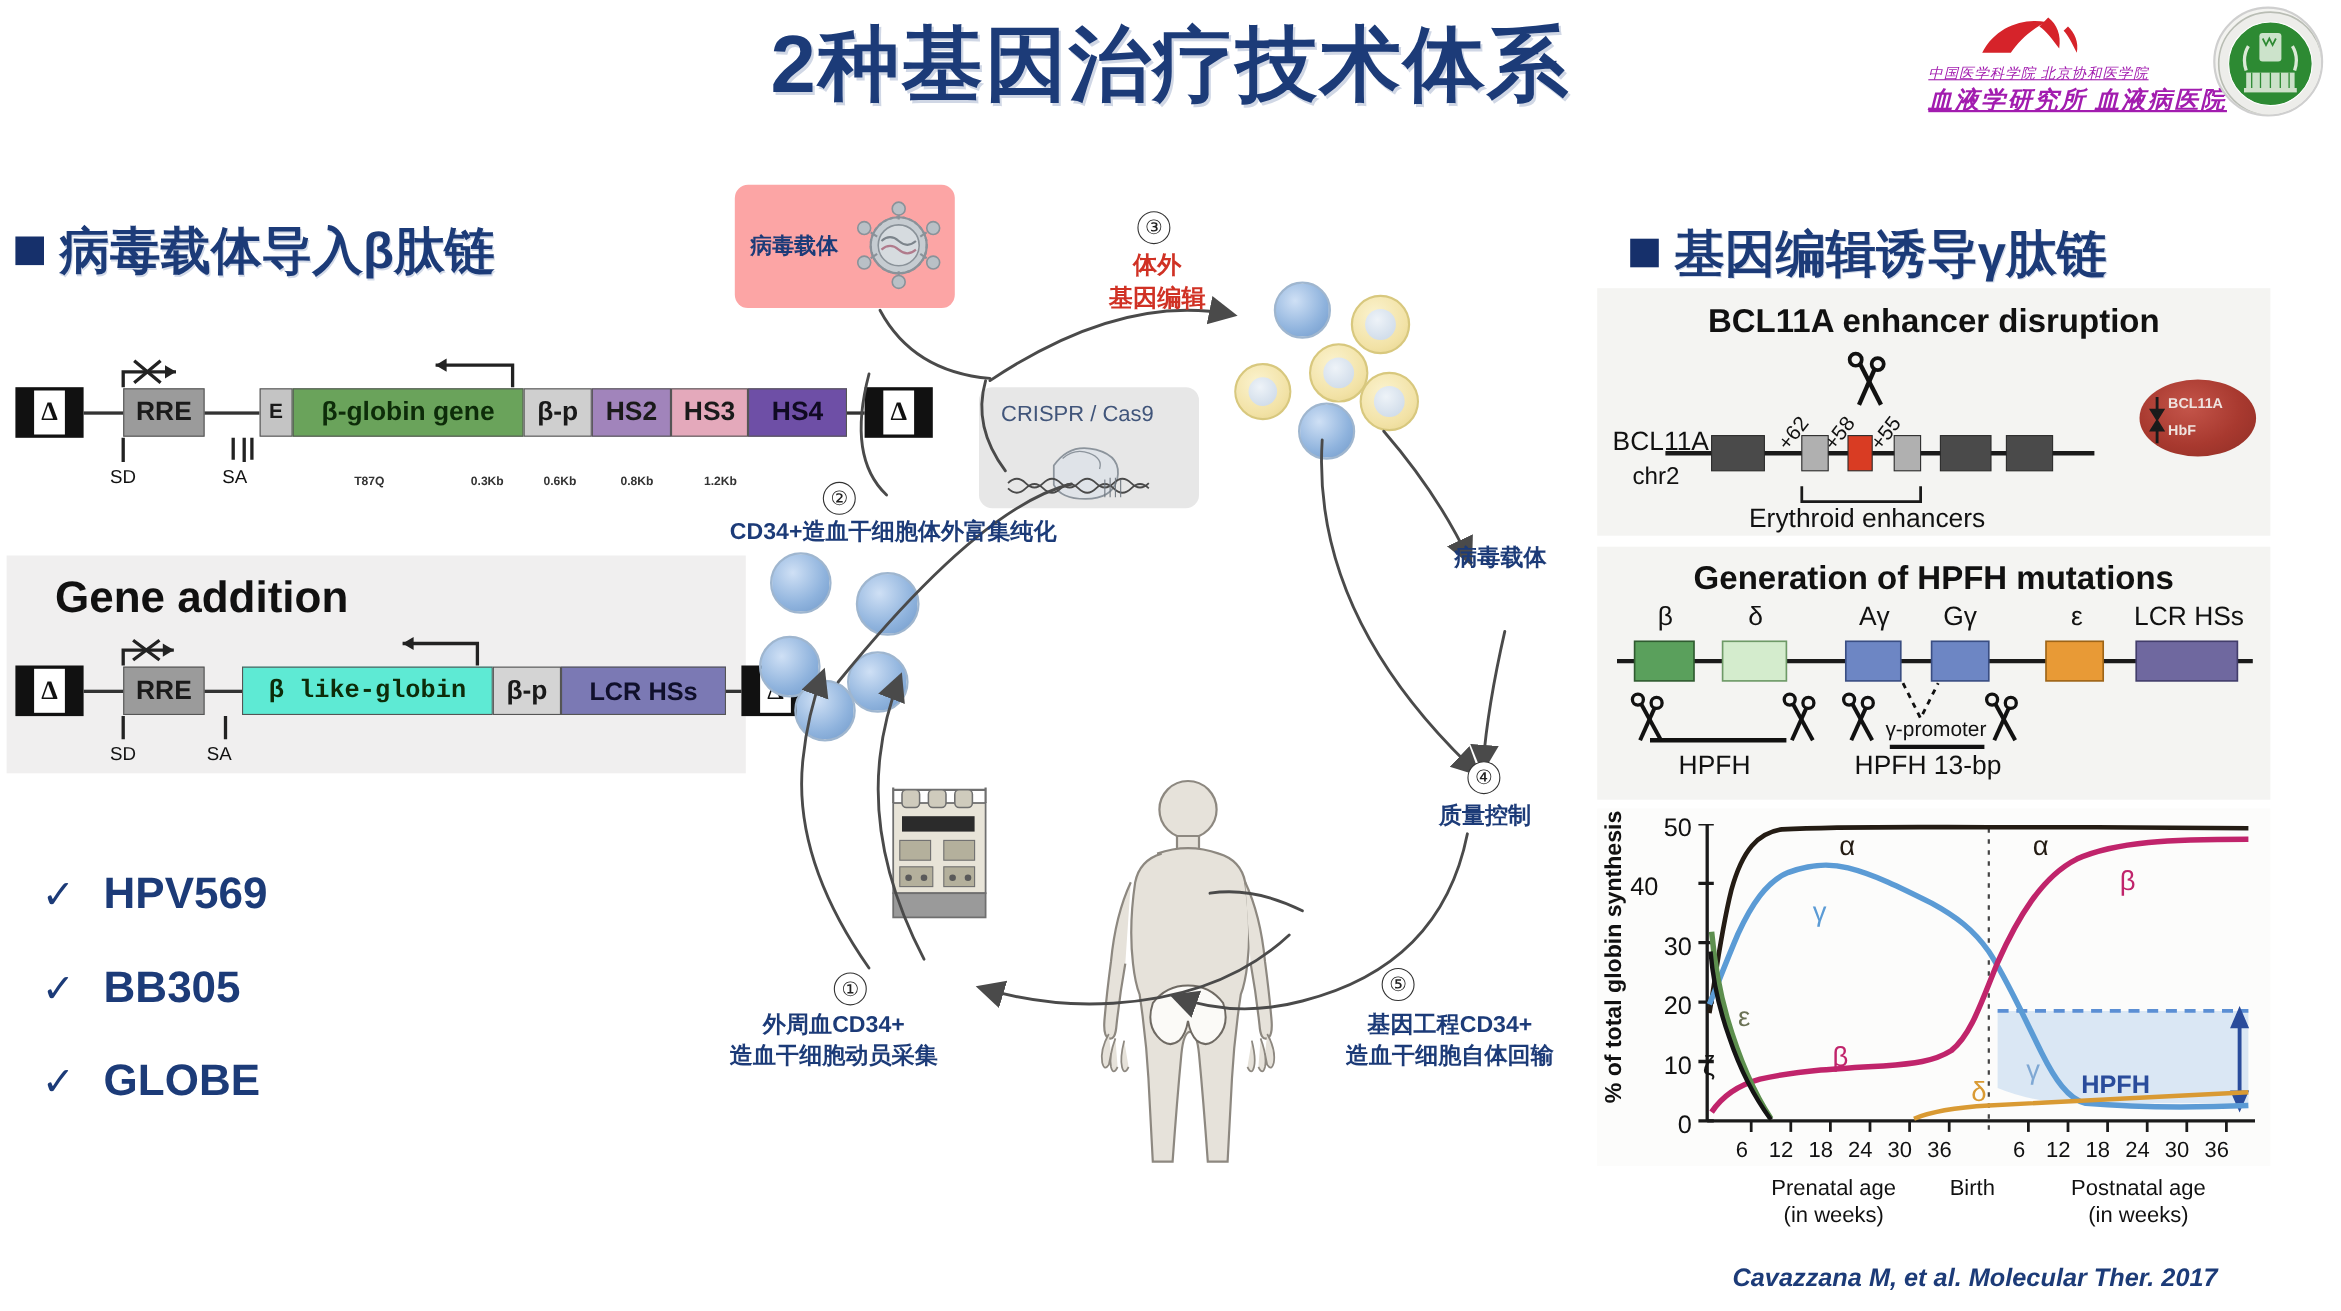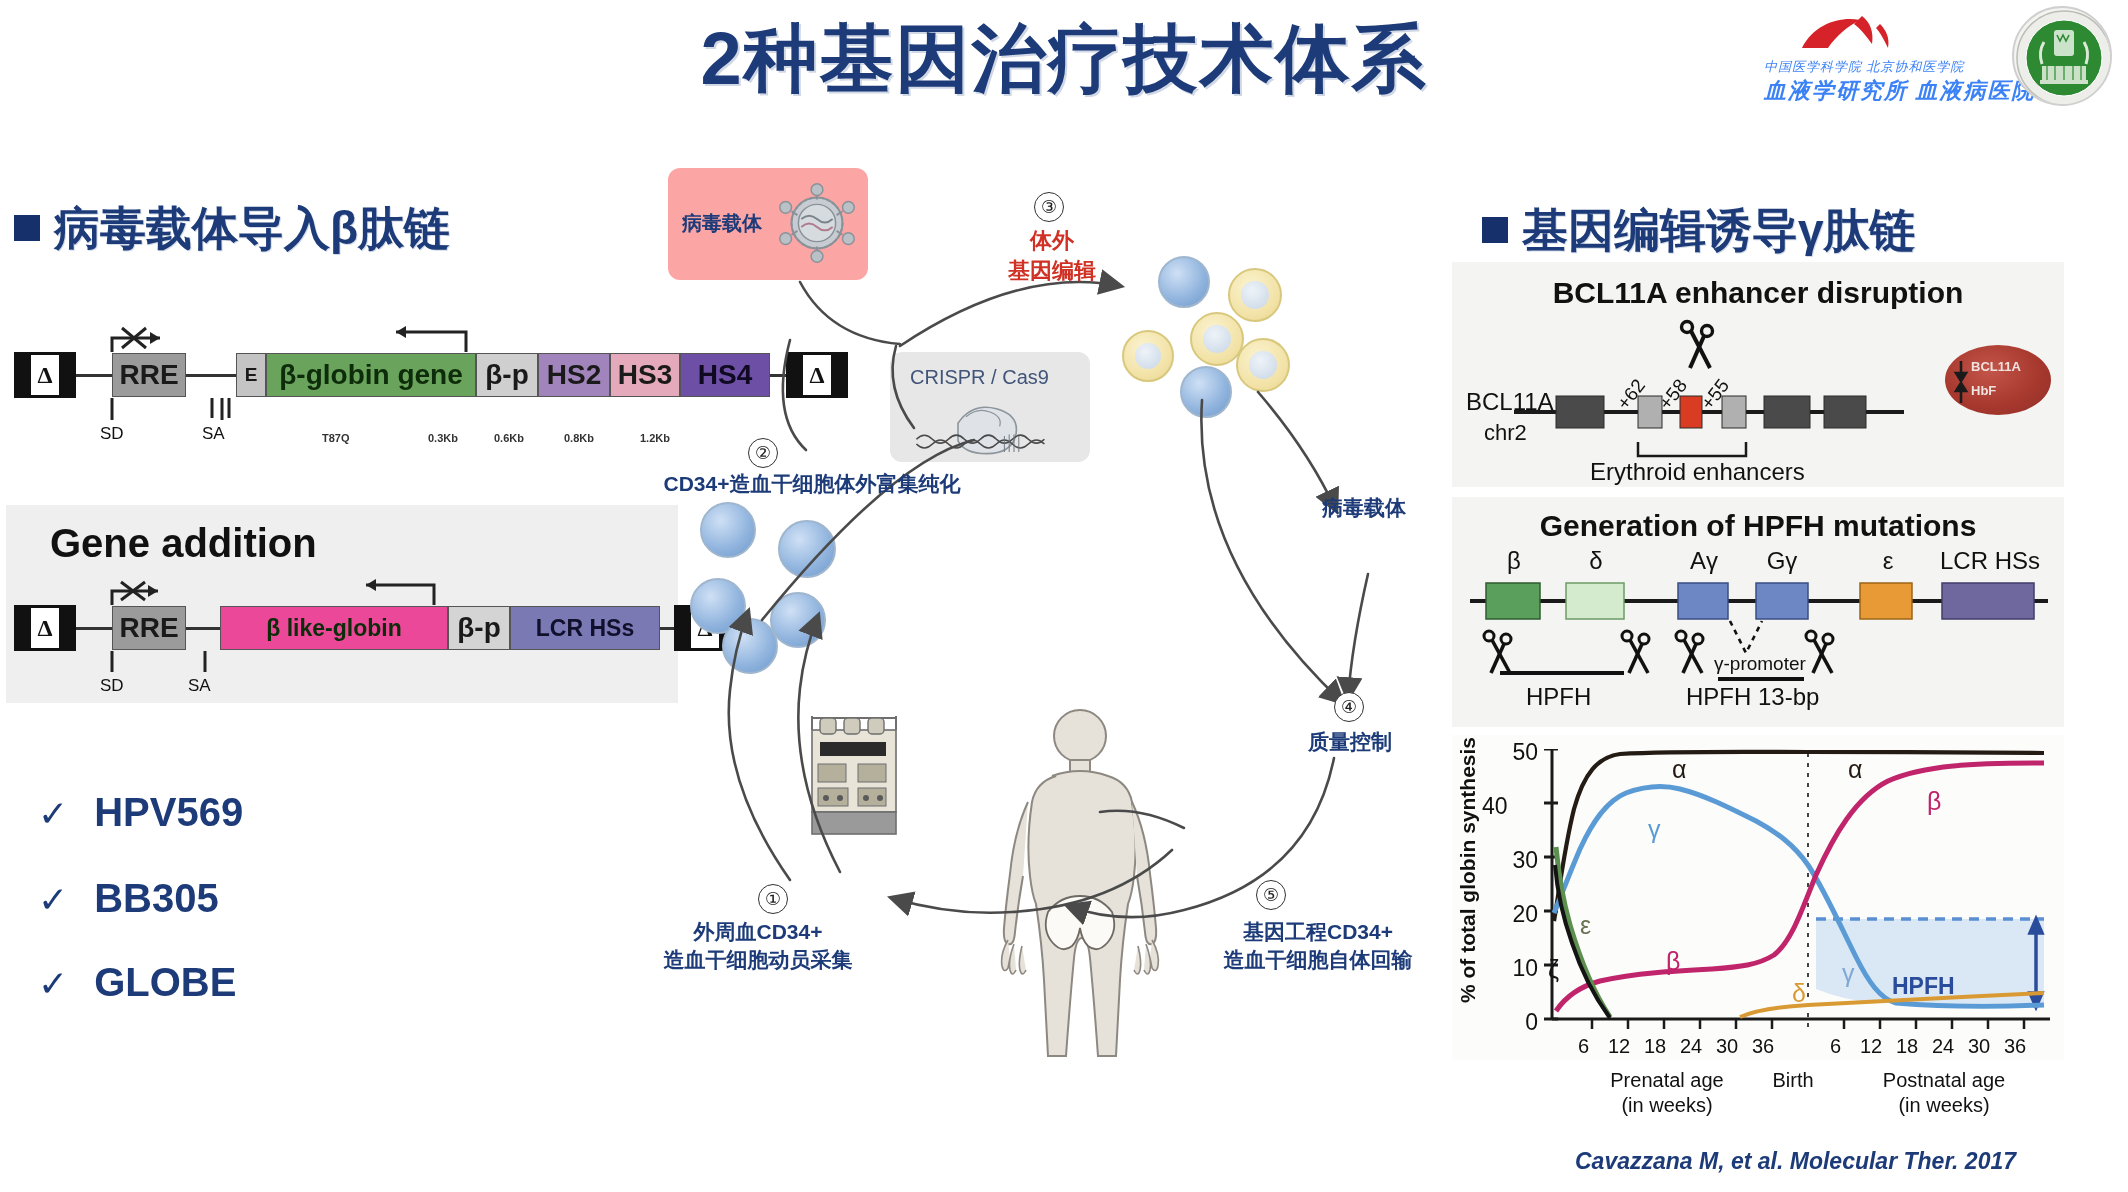--- a/index.html
+++ b/index.html
@@ -13,22 +13,22 @@
 
   
   .title {
     position:absolute; left:0; top:10px; width:2128px; text-align:center;
     font-size:74px; font-weight:bold; color:#1c3b78; letter-spacing:2px;
     text-shadow: 2px 2px 0 rgba(120,140,180,.35);
   }
   
   .logo-left { position:absolute; left:1745px; top:14px; width:225px; height:96px; }
   .swoosh { position:absolute; left:55px; top:0px; width:120px; height:42px; }
-  .cal-line { position:absolute; left:19px; font-style:italic; color:#3b82f6;
-              font-family:"Liberation Serif", serif; white-space:nowrap; }
+  .cal-line { position:absolute; left:8px; font-style:italic; color:#a21caf;
+              font-family:"Liberation Serif", serif; white-space:nowrap;text-decoration:underline; }
   .cal-top { top:44px; font-size:13px; letter-spacing:1px; }
   .cal-bot { top:62px; font-size:22px; font-weight:bold; letter-spacing:2px; }
   .logo-seal { position:absolute; left:2012px; top:6px; width:100px; height:100px;
                border-radius:50%; background:#f3f3f0; border:2px solid #cfcfcf; overflow:hidden; }
 
   
   .sec-head { position:absolute; font-size:46px; font-weight:bold; color:#1c3b78; white-space:nowrap;
               text-shadow:1px 1px 0 rgba(130,150,190,.35); }
   .bullet-sq { display:inline-block; width:26px; height:26px; background:#16306b; margin-right:14px;
                vertical-align:3px; }
@@ -36,21 +36,21 @@
   #head-right { left:1482px; top:200px; }
 
   
   .construct { position:absolute; }
   .cons-row { display:flex; align-items:center; }
   .blk { background:#111; width:62px; height:46px; display:flex; align-items:center; justify-content:center; }
   .blk .dd { background:#fff; color:#111; width:28px; height:40px; display:flex; align-items:center;
              justify-content:center; font-size:24px; font-weight:bold; font-family:"Liberation Serif",serif; }
   .wire { height:3px; background:#333; }
   .box { height:44px; display:flex; align-items:center; justify-content:center;
-         font-size:28px; font-weight:bold; color:#1a1a1a; border:1px solid #555; }
+         font-size:24px; font-weight:bold; color:#1a1a1a; border:1px solid #555; }
   .lbl-sm { position:absolute; font-size:17px; font-weight:normal; color:#111; }
   .lbl-tiny { position:absolute; font-size:11px; color:#333; font-weight:bold;margin-left:32px; }
 
   
   #panel-add { position:absolute; left:6px; top:505px; width:672px; height:198px;
                background:#f0efef; }
   #panel-add .ttl { position:absolute; left:44px; top:16px; font-size:40px; font-weight:bold; color:#111; }
 
   
   .chk { position:absolute; font-size:40px; font-weight:bold; color:#1c3b78; white-space:nowrap; }
@@ -186,21 +186,21 @@
   <div id="panel-add">
     <div class="ttl">Gene addition</div>
     <div class="construct" style="left:8px; top:100px;">
       <div class="cons-row">
         <div class="blk">
             <div class="dd">Δ</div>
           </div>
         <div class="wire" style="width:36px"></div>
         <div class="box" style="width:74px;background:#9b9b9b;">RRE</div>
         <div class="wire" style="width:34px"></div>
-        <div class="box" style="width:228px;background:#ec4899;color:#0d2c09;font-size:23px;">β like-globin</div>
+        <div class="box" style="width:228px;background:#5eead4;color:#0d2c09;font-size:23px;font-family:Liberation Mono, monospace;">β like-globin</div>
         <div class="box" style="width:62px;background:#d4d4d4;">β-p</div>
         <div class="box" style="width:150px;background:#7b79b4;color:#10102c;font-size:23px;">LCR HSs</div>
         <div class="wire" style="width:14px"></div>
         <div class="blk">
             <div class="dd">Δ</div>
           </div>
       </div>
     </div>
   </div>
   <svg class="overlay">

